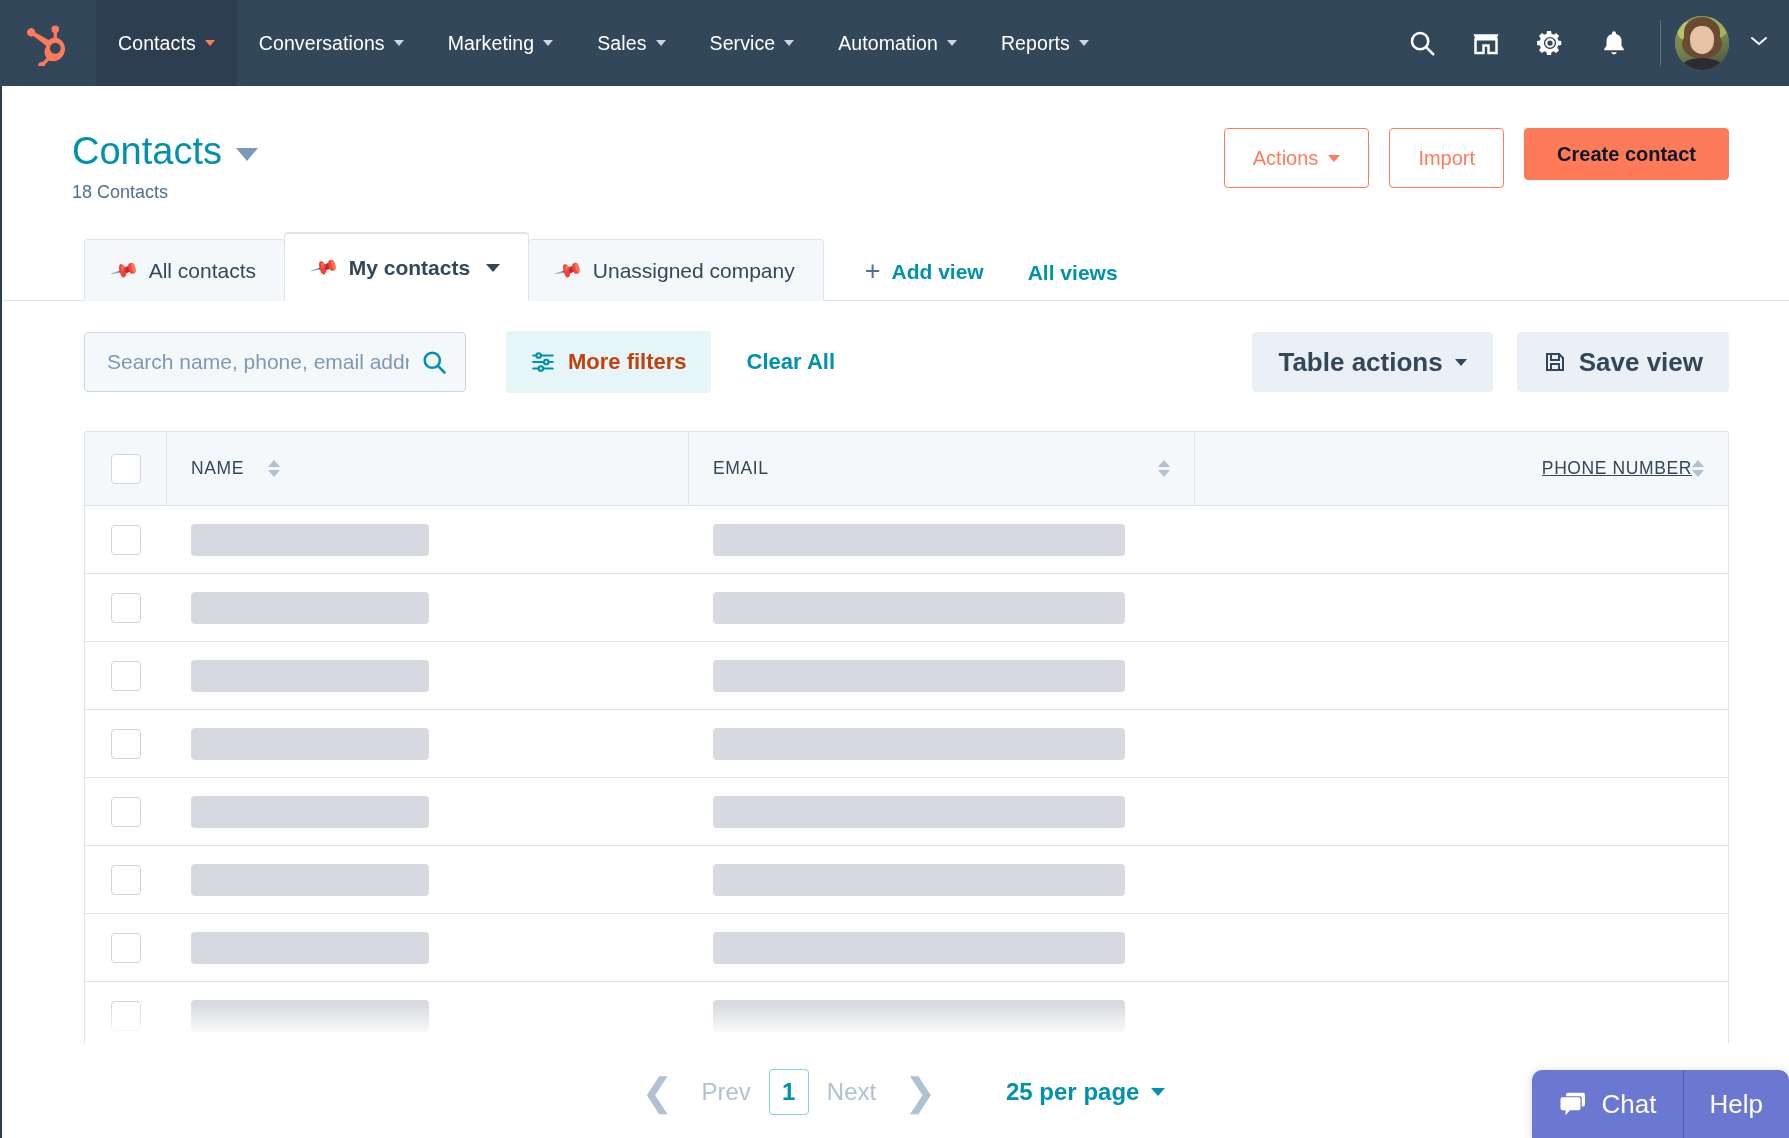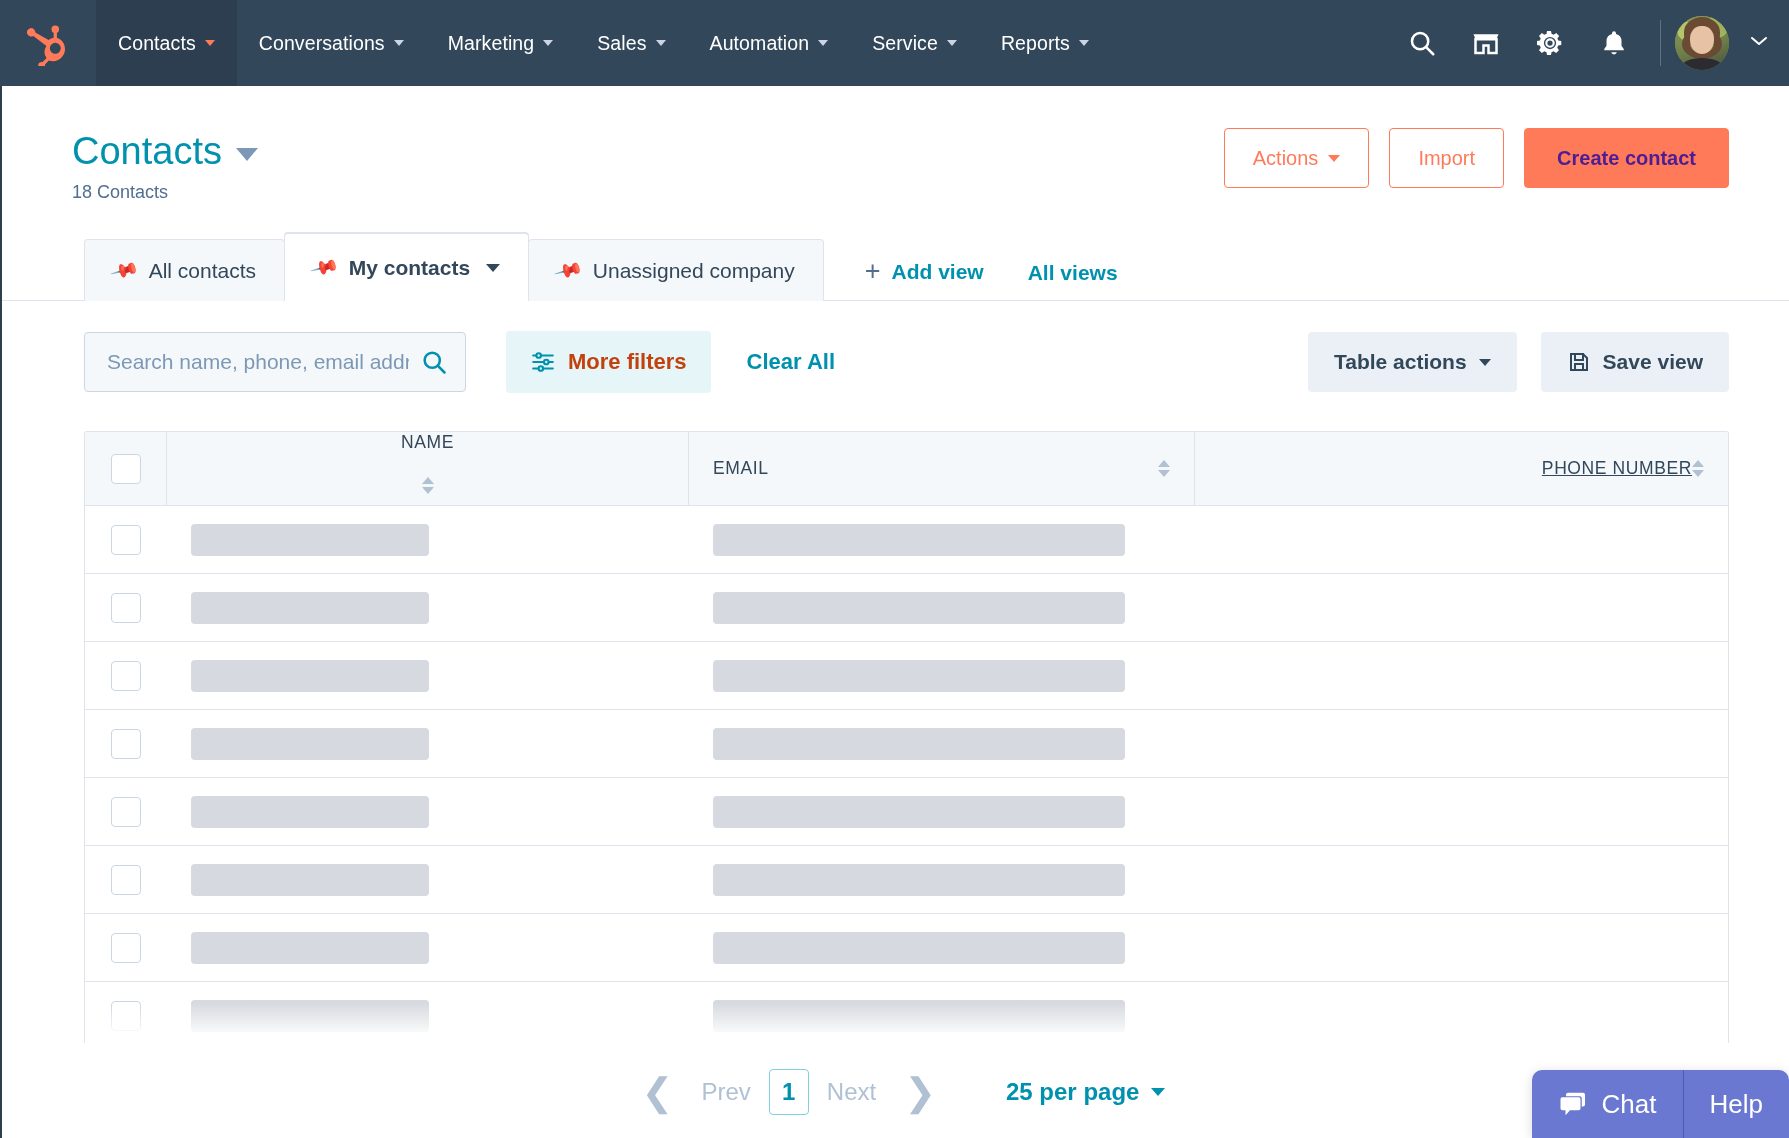--- a/index.html
+++ b/index.html
@@ -112,22 +112,22 @@
     font-family: "Liberation Sans", sans-serif;
     font-size: 20px; border-radius: 4px; cursor: pointer;
     display: inline-flex; align-items: center; justify-content: center; gap: 10px;
     white-space: nowrap;
   }
   .btn-outline-orange {
     background:#fff; border: 1.5px solid #ff7a59; color:#ff7a59;
     height: 60px; padding: 0 28px;
   }
   .btn-solid-orange {
-    background:#ff7a59; border: 1.5px solid #ff7a59; color:#4c1d95;
-    height: 60px; padding: 8px 32px; font-weight: 700;
+    background:#ff7a59; border: 1.5px solid #ff7a59; color:#0f172a;
+    height: 52px; padding: 8px 32px; font-weight: 700;
   }
   .caret-orange {
     width: 0; height: 0;
     border-left: 6px solid transparent;
     border-right: 6px solid transparent;
     border-top: 7px solid #ff7a59;
   }
 
   
   .tabs-row {
@@ -196,21 +196,21 @@
     background:#e5f5f8; color:#c2410c; font-size: 22px; font-weight: 700;
     border-radius: 4px; cursor: pointer; white-space: nowrap;
   }
   .clear-all {
     margin-left: 36px; color:#0091ae; font-size: 22px; font-weight: 700;
     cursor: pointer; white-space: nowrap;
   }
   .toolbar-right { margin-left: auto; display: flex; gap: 24px; }
   .btn-light {
     background:#eaf0f6; border: none; color:#33475b;
-    height: 60px; padding: 0 26px; font-size: 21px; font-weight: 700;
+    height: 60px; padding: 0 26px; font-size: 26px; font-weight: 700;
     border-radius: 4px; cursor: pointer;
     display:inline-flex; align-items:center; gap:12px; white-space: nowrap;
   }
   .caret-slate {
     width: 0; height: 0;
     border-left: 6px solid transparent;
     border-right: 6px solid transparent;
     border-top: 7px solid #33475b;
   }
 
@@ -235,21 +235,21 @@
   .chk {
     width: 30px; height: 30px; border: 1.5px solid #cbd6e2; border-radius: 4px; background:#fff;
     cursor: pointer; flex: none;
   }
   .th {
     display:flex; align-items:center; height:100%;
     font-size: 17.5px; letter-spacing: .6px; color:#33475b; font-weight: 400;
     border-right: 1px solid #dfe3eb;
     padding: 0 24px;
   }
-  .th.name { width: 522px; gap: 24px; flex-direction: column; }
+  .th.name { width: 522px; gap: 24px; }
   .th.email { width: 506px; justify-content: space-between; }
   .th.phone { flex: 1; justify-content: flex-end; border-right: none; text-decoration: underline; }
   .sorter { display:flex; flex-direction:column; gap:3px; cursor:pointer; }
   .sorter .up {
     width:0;height:0;border-left:6px solid transparent;border-right:6px solid transparent;
     border-bottom:7px solid #b0c1d4;
   }
   .sorter .dn {
     width:0;height:0;border-left:6px solid transparent;border-right:6px solid transparent;
     border-top:7px solid #b0c1d4;
@@ -339,25 +339,25 @@
       </div>
       <div class="nav-item">
         <span>Marketing</span>
         <span class="caret-down"></span>
       </div>
       <div class="nav-item">
         <span>Sales</span>
         <span class="caret-down"></span>
       </div>
       <div class="nav-item">
+        <span>Service</span>
+        <span class="caret-down"></span>
+      </div>
+      <div class="nav-item">
         <span>Automation</span>
-        <span class="caret-down"></span>
-      </div>
-      <div class="nav-item">
-        <span>Service</span>
         <span class="caret-down"></span>
       </div>
       <div class="nav-item">
         <span>Reports</span>
         <span class="caret-down"></span>
       </div>
     </div>
 
     <div class="nav-right">
       <div class="nav-icon">

